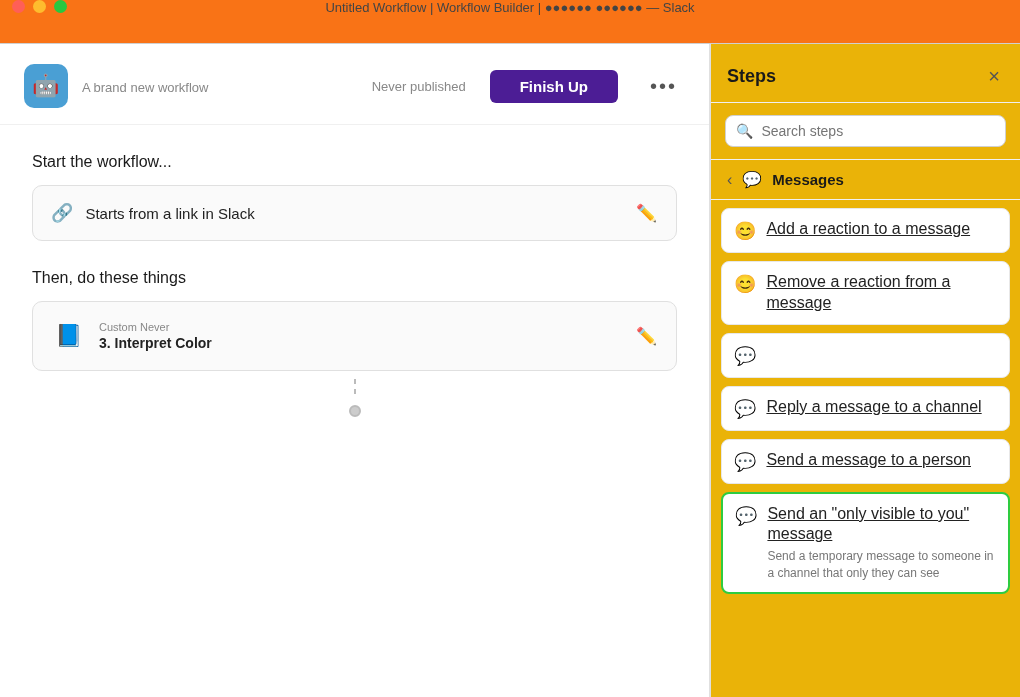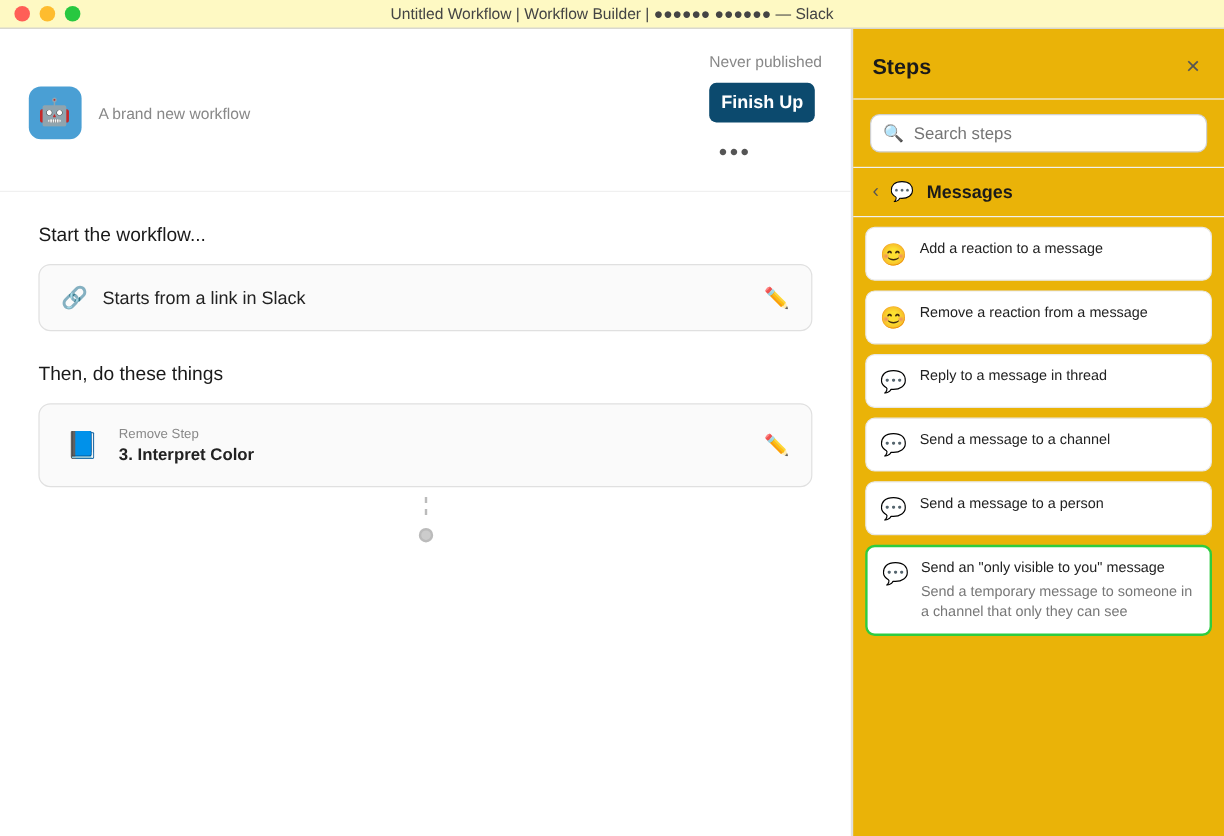--- a/index.html
+++ b/index.html
@@ -8,24 +8,24 @@
       background: #f8f8f8;
       width: 1020px;
       height: 697px;
       overflow: hidden;
       display: flex;
       flex-direction: column;
     }
 
     
     .titlebar {
-      height: 24px;
-      background: #fef9c3;
-      display: flex;
-      align-items: center;
+      height: 44px;
+      background: #f97316;
+      display: flex;
+      align-items: flex-start;
       justify-content: center;
       position: relative;
       border-bottom: 1px solid #d0d0d0;
       flex-shrink: 0;
     }
     .titlebar-buttons {
       position: absolute;
       left: 12px;
       display: flex;
       gap: 8px;
@@ -91,34 +91,33 @@
       color: #1a1a1a;
       line-height: 1.2;
     }
     .workflow-subtitle {
       font-size: 13px;
       color: #888;
       margin-top: 2px;
     }
     .header-actions {
       display: flex;
-      align-items: flex-start;
-      gap: 10px;
-      flex-direction: column;
+      align-items: center;
+      gap: 24px;
     }
     .never-published {
       font-size: 13px;
       color: #888;
     }
     .finish-up-btn {
-      background: #0c4a6e;
+      background: #4c1d95;
       color: #fff;
       border: none;
       border-radius: 6px;
-      padding: 8px 10px;
+      padding: 8px 30px;
       font-size: 15px;
       font-weight: 600;
       cursor: pointer;
     }
     .more-btn {
       background: none;
       border: none;
       font-size: 20px;
       color: #555;
       cursor: pointer;
@@ -304,21 +303,21 @@
       cursor: pointer;
       background: #fff;
       transition: background 0.1s;
     }
     .step-item.highlighted {
       border: 2.5px solid #2ecc40;
       background: #fff;
     }
     .step-item-icon { font-size: 18px; color: #555; margin-top: 1px; flex-shrink: 0; }
     .step-item-content {}
-    .step-item-title { font-size: 12px; font-weight: 500; color: #222; line-height: 1.3; }
+    .step-item-title { font-size: 16px; font-weight: 500; color: #222; line-height: 1.3; text-decoration: underline; }
     .step-item-desc { font-size: 12px; color: #777; margin-top: 3px; line-height: 1.4; }
   </style>
 </head>
 <body>
 
 <div class="titlebar">
   <div class="titlebar-buttons">
     <button class="tb-btn tb-close"></button>
     <button class="tb-btn tb-min"></button>
     <button class="tb-btn tb-max"></button>
@@ -355,21 +354,21 @@
         </div>
         <span class="edit-icon">✏️</span>
       </div>
 
       <div class="section-title">Then, do these things</div>
 
       <div class="step-card">
         <div class="step-left">
           <div class="step-icon-box">📘</div>
           <div class="step-info">
-            <div class="step-label">Remove Step</div>
+            <div class="step-label">Custom Never</div>
             <div class="step-name">3. Interpret Color</div>
           </div>
         </div>
         <span class="edit-icon">✏️</span>
       </div>
 
       <div class="connector">
         <div class="connector-line"></div>
         <div class="connector-dot"></div>
       </div>
@@ -405,28 +404,25 @@
           </div>
         </div>
         <div class="step-item">
           <span class="step-item-icon">😊</span>
           <div class="step-item-content">
             <div class="step-item-title">Remove a reaction from a message</div>
           </div>
         </div>
         <div class="step-item">
           <span class="step-item-icon">💬</span>
-          <div class="step-item-content">
-            <div class="step-item-title">Reply to a message in thread</div>
-          </div>
         </div>
         <div class="step-item">
           <span class="step-item-icon">💬</span>
           <div class="step-item-content">
-            <div class="step-item-title">Send a message to a channel</div>
+            <div class="step-item-title">Reply a message to a channel</div>
           </div>
         </div>
         <div class="step-item">
           <span class="step-item-icon">💬</span>
           <div class="step-item-content">
             <div class="step-item-title">Send a message to a person</div>
           </div>
         </div>
         <div class="step-item highlighted">
           <span class="step-item-icon">💬</span>

